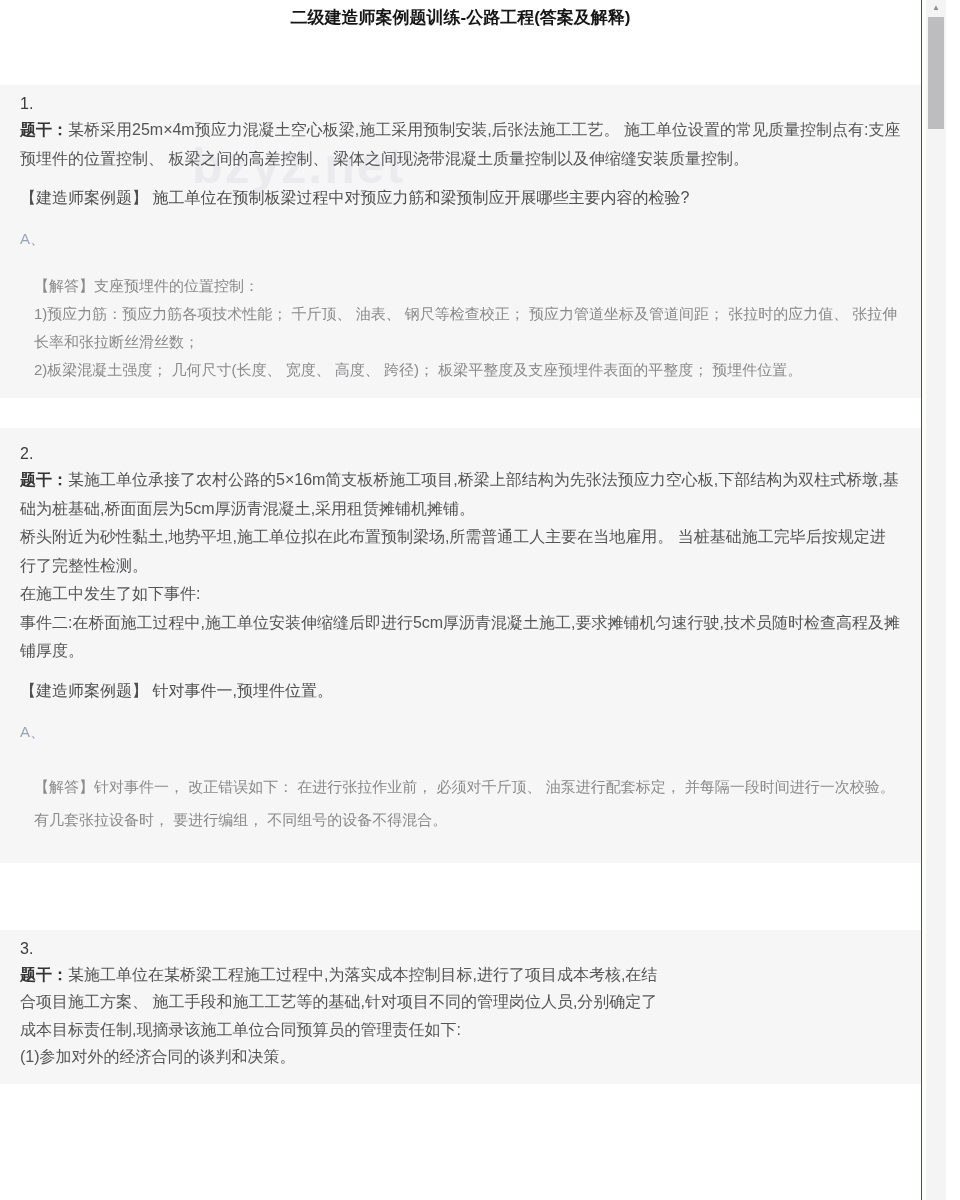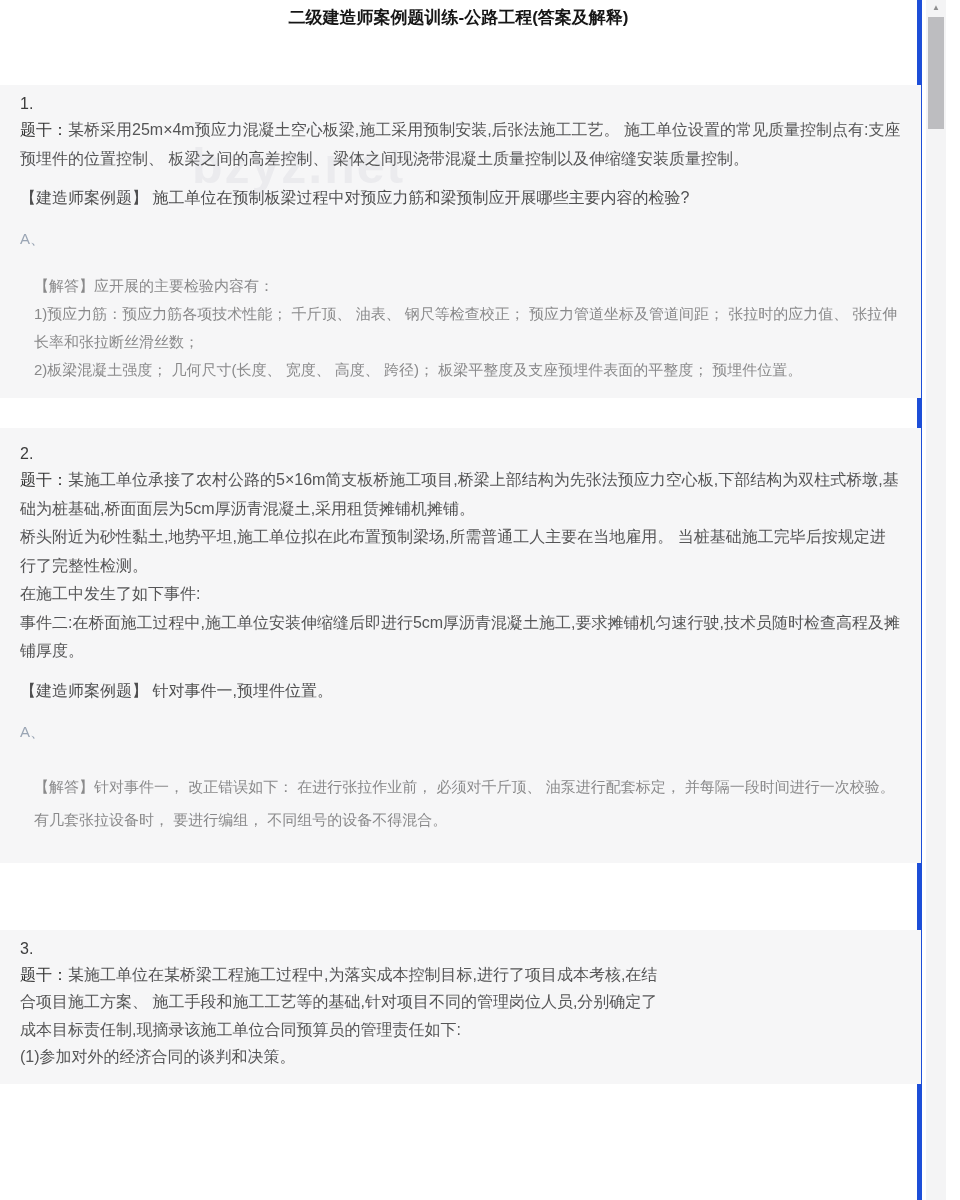--- a/index.html
+++ b/index.html
@@ -1,28 +1,28 @@
 <!DOCTYPE html>
 <html><head>
 <meta charset="utf-8">
 <style>
   html,body{margin:0;padding:0;background:#ffffff;}
   body{font-family:"Liberation Sans","DejaVu Sans",sans-serif;}
   .viewport{position:relative;width:960px;height:1200px;overflow:hidden;background:#fff;}
-  .page{position:absolute;left:0;top:0;width:922px;height:1200px;background:#fff;border-right:5px solid #1d4ed8;box-sizing:border-box;}
+  .page{position:absolute;left:0;top:0;width:922px;height:1200px;background:#fff;border-right:1px solid #1d4ed8;box-sizing:border-box;}
   .doc-title{position:absolute;top:6px;left:0;width:100%;text-align:center;font-size:17px;font-weight:bold;color:#161616;}
   .q{position:absolute;left:0;width:921px;background:#f6f6f7;padding:0 20px;box-sizing:border-box;overflow:hidden;}
   .q > *{position:relative;z-index:1;}
   .q1{top:85px;}
   .q2{top:428px;}
   .q3{top:930px;}
   .qnum{font-size:16px;color:#3c3c3c;line-height:24px;padding-top:7px;margin:0;}
   .q2 .qnum{padding-top:14px;}
   .stem{margin:0;font-size:16px;line-height:28.5px;color:#555556;}
-  .stem b{color:#333;font-weight:normal;}
+  .stem b{color:#333;font-weight:bold;}
   .q3 .stem{line-height:27.4px;}
   .case{margin:10px 0 0 0;font-size:16px;line-height:29px;color:#4f4f50;}
   .opt{margin:12px 0 0 0;font-size:15px;line-height:29px;color:#9aa5b4;}
   .answer{margin:19px 0 0 14px;padding-bottom:14px;color:#8a8a8b;font-size:15px;}
   .answer p{margin:0;line-height:28px;}
   .q2 .answer{margin-top:24px;padding-bottom:27px;}
   .q2 .answer p{line-height:33px;}
   .q3{padding-bottom:13px;}
   .watermark{position:absolute;left:192px;top:52px;z-index:0;font-size:50px;font-weight:bold;letter-spacing:2px;color:#ebebee;user-select:none;}
   .sb{position:absolute;left:926px;top:0;width:20px;height:1200px;background:#f4f4f5;}
@@ -37,21 +37,21 @@
 
     <div class="doc-title">二级建造师案例题训练-公路工程(答案及解释)</div>
 
     <section class="q q1">
       <div class="watermark">bzyz.net</div>
       <p class="qnum">1.</p>
       <p class="stem"><b>题干：</b><span>某桥采用25m×4m预应力混凝土空心板梁,施工采用预制安装,后张法施工工艺。 施工单位设置的常见质量控制点有:支座预埋件的位置控制、 板梁之间的高差控制、 梁体之间现浇带混凝土质量控制以及伸缩缝安装质量控制。</span></p>
       <p class="case">【建造师案例题】 施工单位在预制板梁过程中对预应力筋和梁预制应开展哪些主要内容的检验?</p>
       <div class="opt">A、</div>
       <div class="answer">
-        <p>【解答】应开展的主要检验内容有：</p>
+        <p>【解答】支座预埋件的位置控制：</p>
         <p>1)预应力筋：预应力筋各项技术性能； 千斤顶、 油表、 钢尺等检查校正； 预应力管道坐标及管道间距； 张拉时的应力值、 张拉伸长率和张拉断丝滑丝数；</p>
         <p>2)板梁混凝土强度； 几何尺寸(长度、 宽度、 高度、 跨径)； 板梁平整度及支座预埋件表面的平整度； 预埋件位置。</p>
       </div>
     </section>
 
     <section class="q q2">
       <p class="qnum">2.</p>
       <p class="stem"><b>题干：</b><span>某施工单位承接了农村公路的5×16m简支板桥施工项目,桥梁上部结构为先张法预应力空心板,下部结构为双柱式桥墩,基础为桩基础,桥面面层为5cm厚沥青混凝土,采用租赁摊铺机摊铺。</span></p>
       <p class="stem">桥头附近为砂性黏土,地势平坦,施工单位拟在此布置预制梁场,所需普通工人主要在当地雇用。 当桩基础施工完毕后按规定进行了完整性检测。</p>
       <p class="stem">在施工中发生了如下事件:</p>

